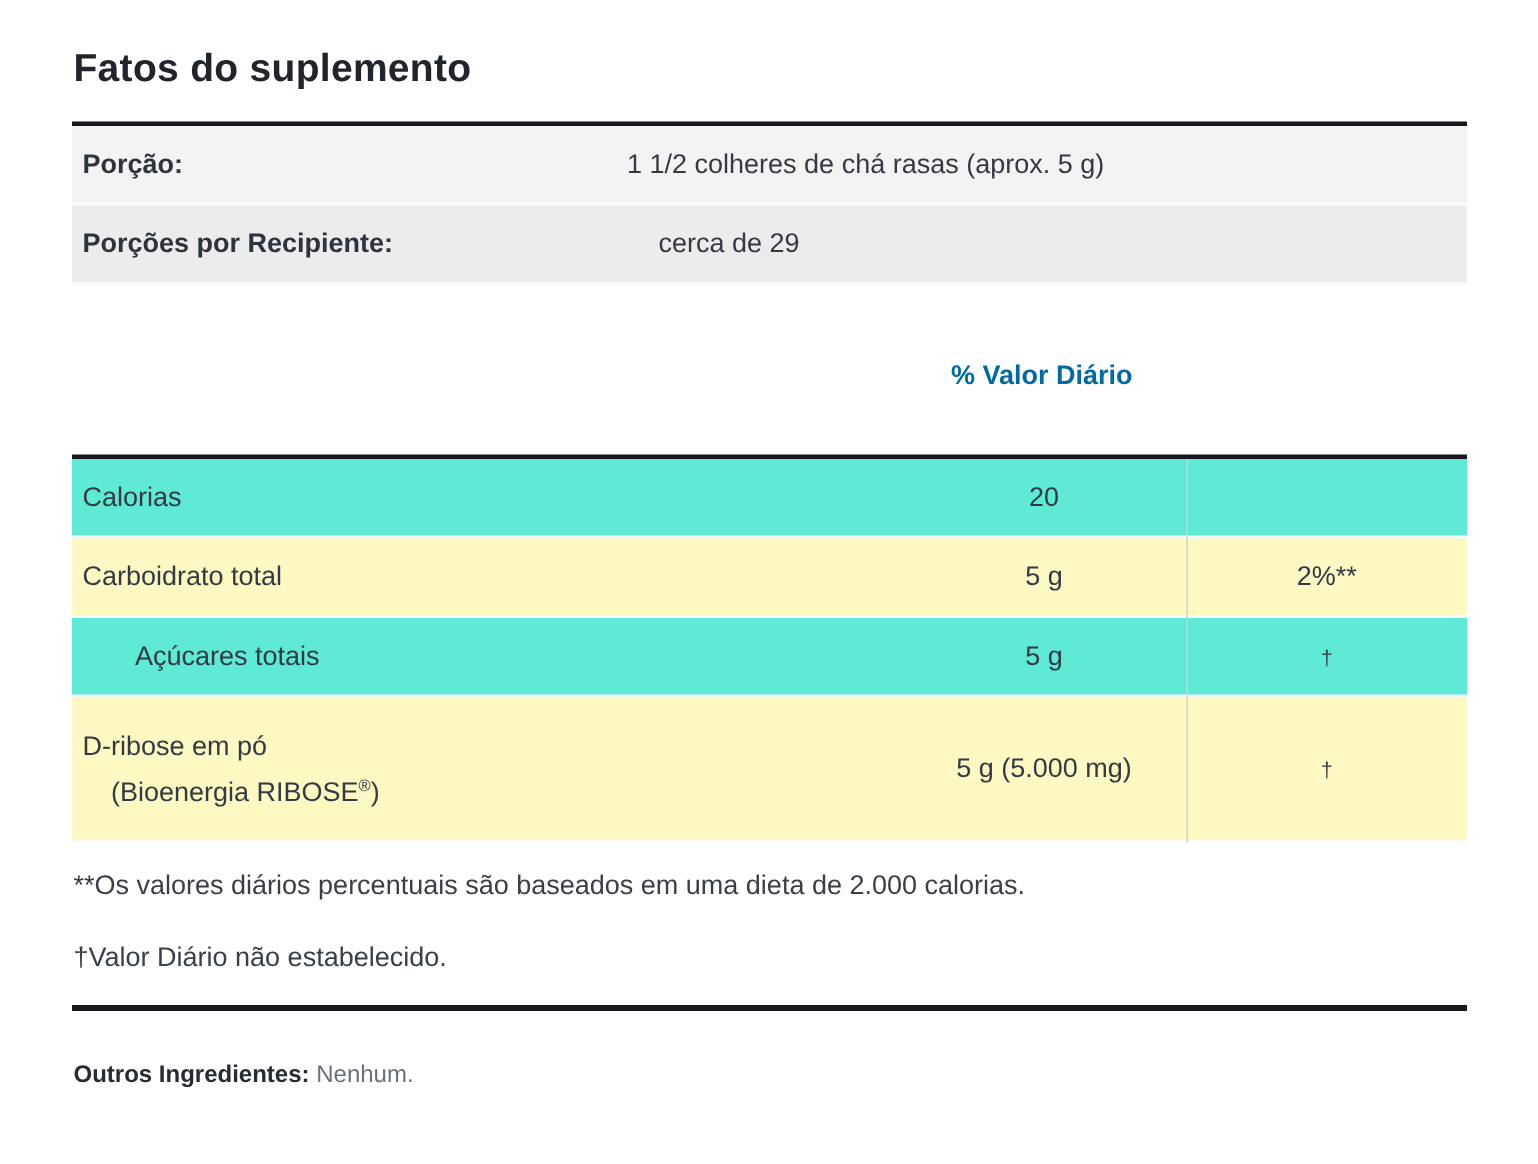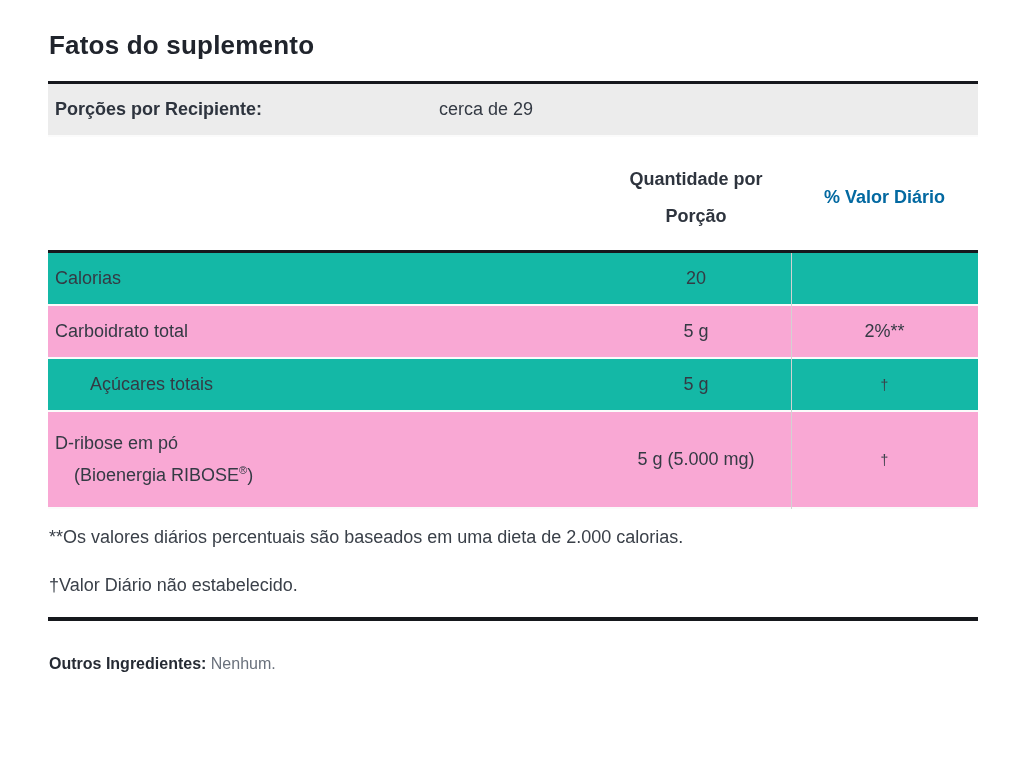--- a/index.html
+++ b/index.html
@@ -52,22 +52,22 @@
     width: 1px;
     background: #d2d2d2;
   }
   .fact-row {
     display: flex;
     align-items: center;
     height: 53px;
     border-bottom: 2px solid #fbfbfb;
   }
   .fact-row.tall { height: 97px; }
-  .fact-row.light { background: #14b8a6; }
-  .fact-row.dark  { background: #f9a8d4; }
+  .fact-row.light { background: #5eead4; }
+  .fact-row.dark  { background: #fef9c3; }
   .fr-name { width: 553px; padding-left: 7px; }
   .fr-name.indent { padding-left: 42px; }
   .fr-name .line2 { padding-left: 19px; margin-top: 10px; }
   .fr-name sup { font-size: 11px; }
   .fr-amount { width: 190px; text-align: center; }
   .fr-dv { width: 187px; text-align: center; }
   .fr-dv.dagger { font-size: 14px; color: #3a4049; }
 
   
   .footnotes { padding: 18px 0 0 1px; }
@@ -81,32 +81,32 @@
   .oi-value { color: #6a717c; }
 </style>
 </head>
 <body>
 
 <div class="container">
 
   <h1 class="page-title">Fatos do suplemento</h1>
 
   <div class="serving-section">
+    <div class="serving-row light">
+      <div class="serving-label">Porção:</div>
+      <div class="serving-value">1 1/2 colheres de chá rasas (aprox. 5 g)</div>
+    </div>
     <div class="serving-row dark">
       <div class="serving-label">Porções por Recipiente:</div>
       <div class="serving-value">cerca de 29</div>
     </div>
   </div>
 
   <div class="header-row">
     <div class="h-spacer"></div>
-    <div class="h-amount">
-      <div>Quantidade por</div>
-      <div>Porção</div>
-    </div>
     <div class="h-dv">% Valor Diário</div>
   </div>
 
   <div class="facts-rows">
     <div class="col-divider"></div>
 
     <div class="fact-row light">
       <div class="fr-name">Calorias</div>
       <div class="fr-amount">20</div>
       <div class="fr-dv"></div>

